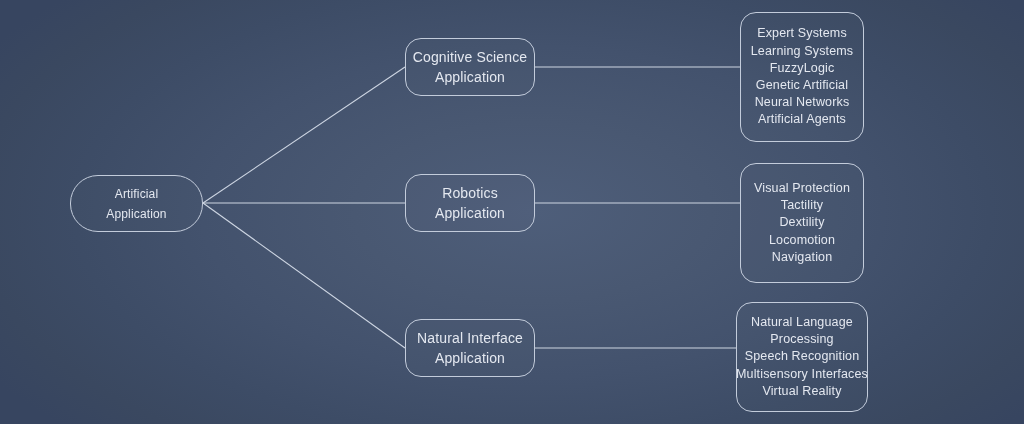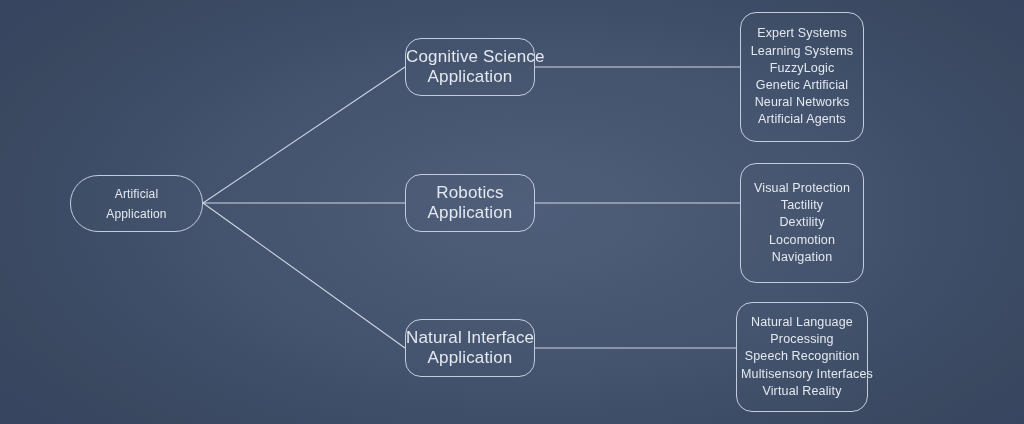--- a/index.html
+++ b/index.html
@@ -31,20 +31,21 @@
     height: 424px;
     pointer-events: none;
   }
   .node {
     position: absolute;
     box-sizing: border-box;
     border: 1px solid #c3ccdb;
     background: rgba(255,255,255,0.012);
     display: flex;
     flex-direction: column;
+    align-items: center;
     justify-content: center;
     color: #e4e8f0;
     text-align: center;
     letter-spacing: 0.15px;
   }
   .node-line {
     display: block;
     white-space: nowrap;
   }
   
@@ -56,21 +57,21 @@
     border-radius: 28px;
     font-size: 12px;
     line-height: 20px;
   }
   
   .node-mid {
     left: 405px;
     width: 130px;
     height: 58px;
     border-radius: 16px;
-    font-size: 17px;
+    font-size: 14px;
     line-height: 20px;
   }
   #node-cognitive { top: 38px; }
   #node-robotics  { top: 174px; }
   #node-natural   { top: 319px; }
   
   .node-list {
     left: 740px;
     width: 124px;
     border-radius: 16px;

